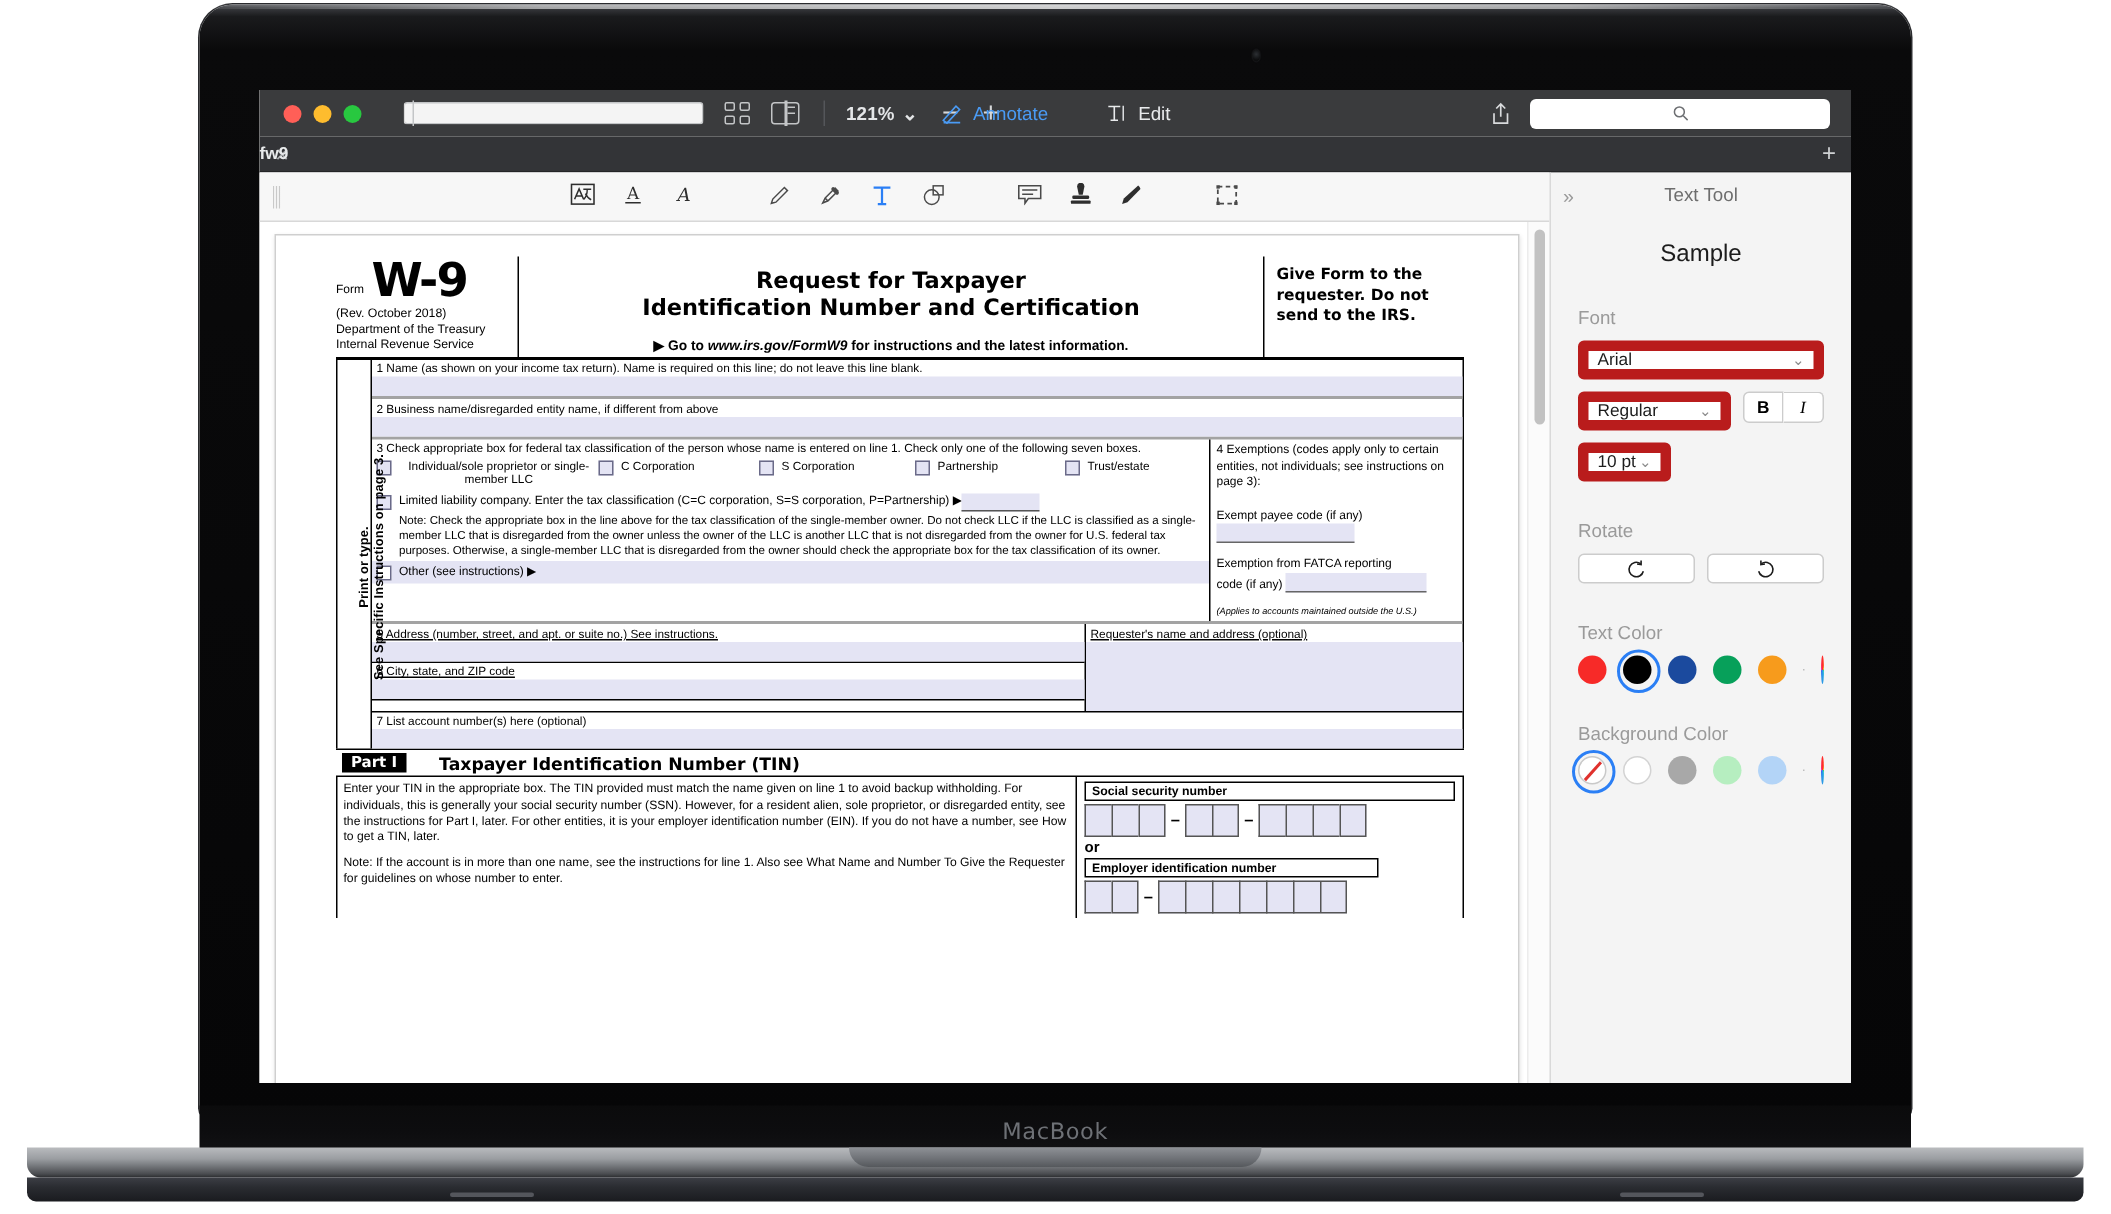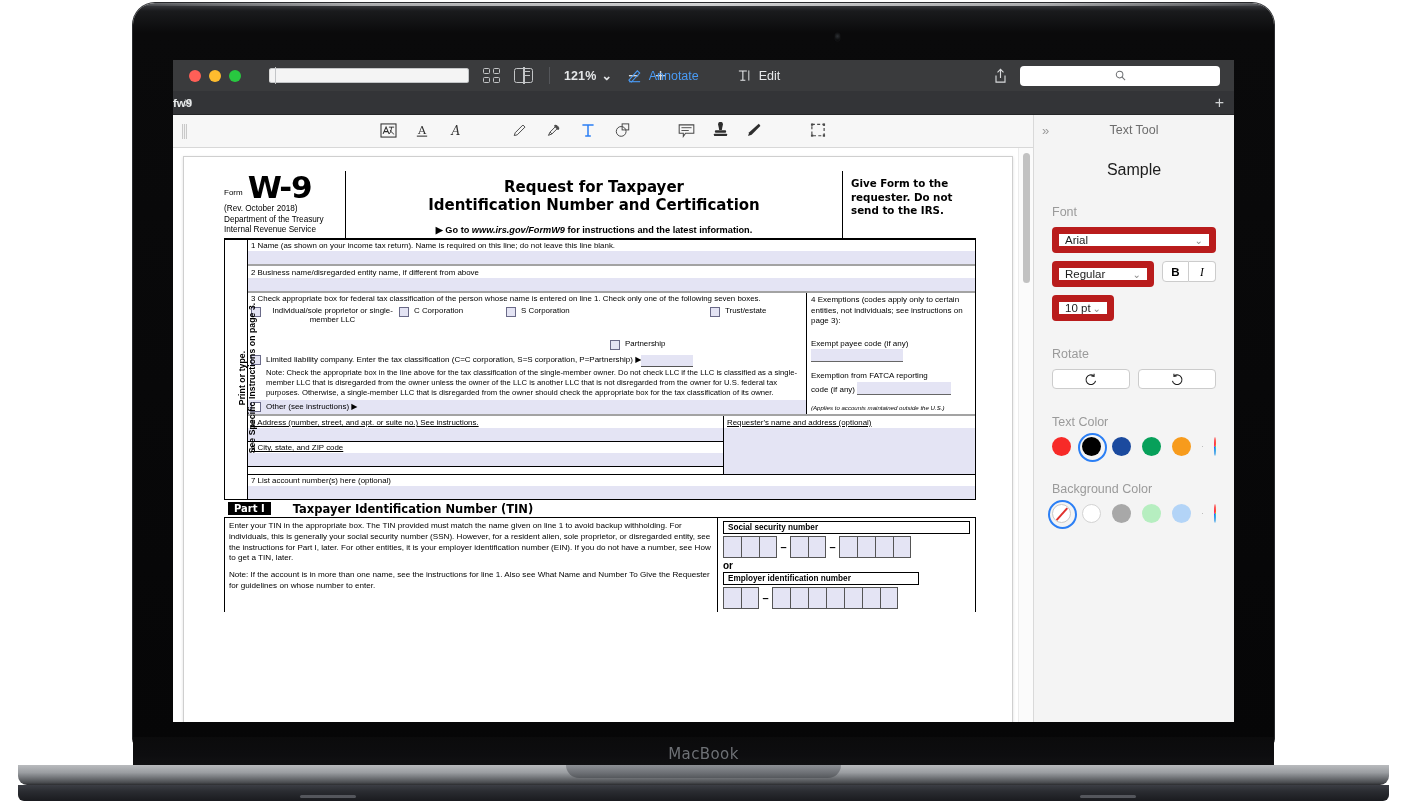--- a/index.html
+++ b/index.html
@@ -364,21 +364,21 @@
                             <span>Individual/sole proprietor or single-member LLC</span>
                           </div>
                         <div style="display:flex;width:107px;">
                             <div class="cb"></div>
                             <span>C Corporation</span>
                           </div>
                         <div style="display:flex;width:104px;">
                             <div class="cb"></div>
                             <span>S Corporation</span>
                           </div>
-                        <div style="display:flex;width:100px;margin-top:33px;">
+                        <div style="display:flex;width:100px;">
                             <div class="cb"></div>
                             <span>Partnership</span>
                           </div>
                         <div style="display:flex;">
                             <div class="cb"></div>
                             <span>Trust/estate</span>
                           </div>
                       </div>
                       <div class="cbrow" style="margin-top:3px">
                         <div class="cb"></div>

